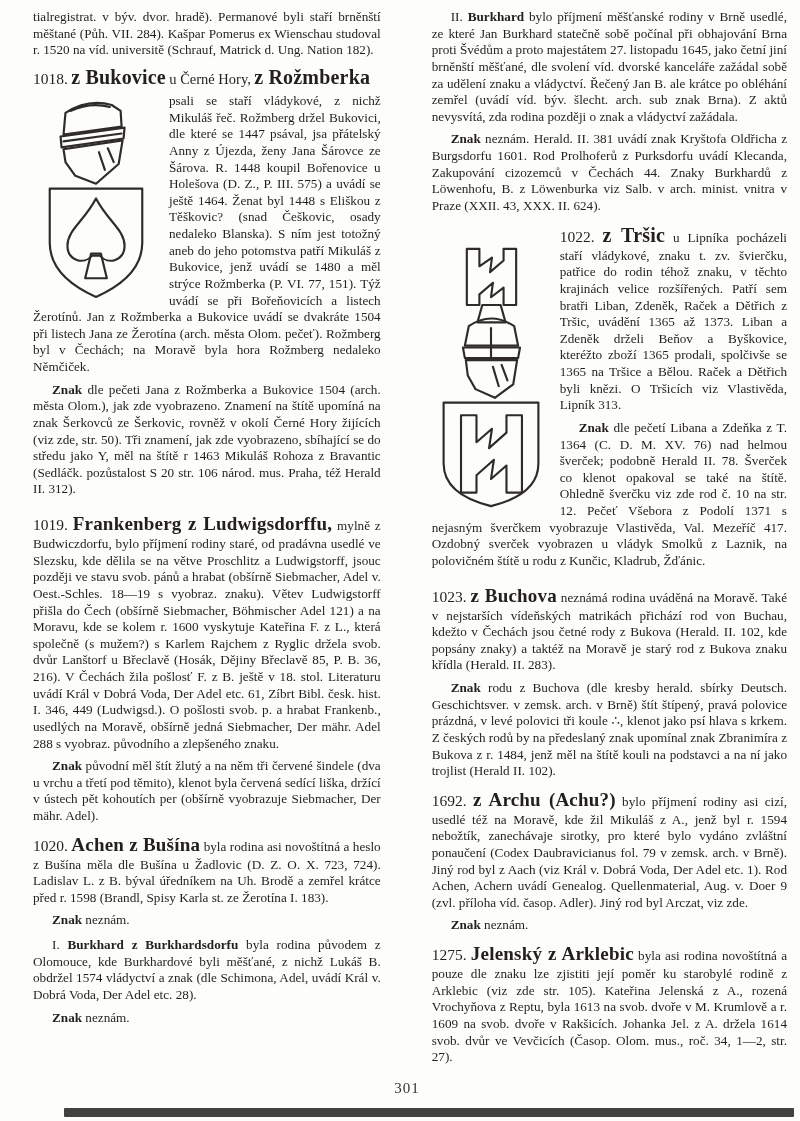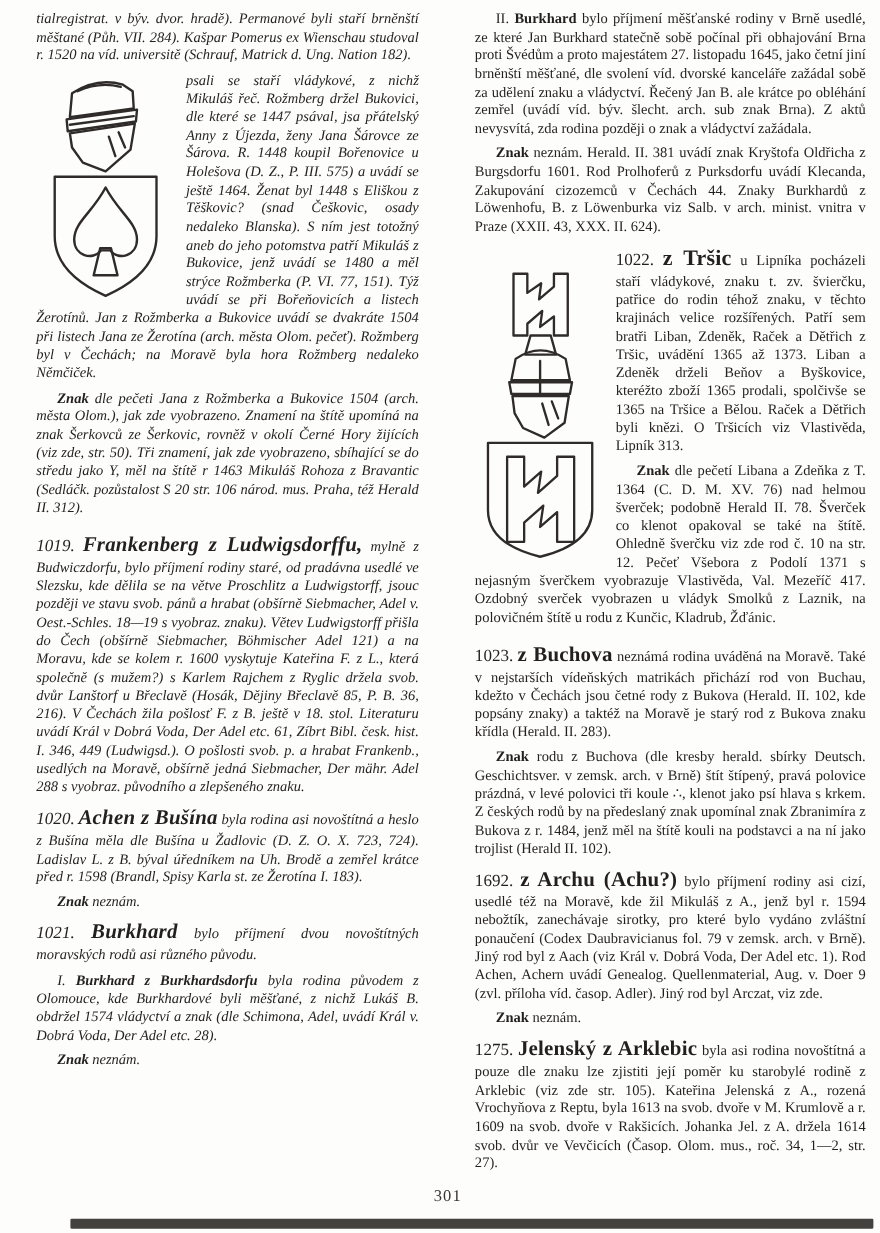--- a/index.html
+++ b/index.html
@@ -3,21 +3,21 @@
 <meta charset="utf-8">
 <style>
   html,body { margin:0; padding:0; background:#ffffff; }
   .page {
     position:relative; width:800px; height:1121px; overflow:hidden;
     background:#fdfdfc; color:#221f1c;
     font-family:"Liberation Serif","DejaVu Serif",serif;
   }
   .cols { display:flex; gap:16px; padding:9px 13px 0 33px; }
   .col { text-align:justify; font-size:13.2px; line-height:1.26; }
-  .col-left  { width:366px;font-style:italic; }
+  .col-left  { width:366px; }
   .col-right { width:374px;margin-left:35px; }
   .p { margin:0 0 6px 0; text-align:justify; overflow-wrap:break-word; }
   .entry { margin-bottom:8px; }
   .entry::after { content:""; display:block; clear:both; }
   .ind { text-indent:19px; }
   .b { font-weight:bold; }
   .nm { font-size:15.5px; }
   .mid { font-size:14.5px; }
   .fam { font-weight:bold; font-size:19px; letter-spacing:.2px; }
   .fam-lg { font-weight:bold; font-size:20px; letter-spacing:.2px; }
@@ -40,20 +40,26 @@
 <body>
 
 <div class="page">
   <div class="cols">
 
     <div class="col col-left">
 
       <p class="p"><span>tialregistrat. v býv. dvor. hradě). Permanové byli staří brněnští měštané (Půh. VII. 284). Kašpar Pomerus ex Wienschau studoval r. 1520 na víd. universitě (Schrauf, Matrick d. Ung. Nation 182).</span></p>
 
       <div class="entry">
+        <p class="p head">
+          <span class="nm">1018.</span>
+          <span class="fam-lg">z Bukovice</span>
+          <span class="mid">u Černé Hory,</span>
+          <span class="fam-lg">z Rožmberka</span>
+        </p>
         <div>
           <svg class="arms arms1" viewBox="0 0 128 210" aria-hidden="true">
             <path d="M33,18 Q56,3 80,10 L89,16 L90,32 L31,40 Z"></path>
             <path d="M38,16 Q58,7 78,12"></path>
             <path d="M28,42 L93,33 L92,44 L29,53 Z"></path>
             <path d="M31,47 L90,39"></path>
             <path d="M31,55 L91,46 L87,70 L64,90 L43,82 L33,68 Z"></path>
             <path d="M76,54 L82,68 M67,58 L73,76"></path>
             <path d="M17,95 L111,95 L111,150 Q111,184 64,205 Q17,184 17,150 Z"></path>
             <path d="M64,105 C52,128 35,137 35,153 C35,168 52,173 60,163 L68,163 C76,173 93,168 93,153 C93,137 76,128 64,105 Z"></path>
@@ -62,35 +68,32 @@
           <p class="p"><span>psali se staří vládykové, z nichž Mikuláš řeč. Rožmberg držel Bukovici, dle které se 1447 psával, jsa přátelský Anny z Újezda, ženy Jana Šárovce ze Šárova. R. 1448 koupil Bořenovice u Holešova (D. Z., P. III. 575) a uvádí se ještě 1464. Ženat byl 1448 s Eliškou z Těškovic? (snad Češkovic, osady nedaleko Blanska). S ním jest totožný aneb do jeho potomstva patří Mikuláš z Bukovice, jenž uvádí se 1480 a měl strýce Rožmberka (P. VI. 77, 151). Týž uvádí se při Bořeňovicích a listech Žerotínů. Jan z Rožmberka a Bukovice uvádí se dvakráte 1504 při listech Jana ze Žerotína (arch. města Olom. pečeť). Rožmberg byl v Čechách; na Moravě byla hora Rožmberg nedaleko Němčiček.</span></p>
           <p class="p ind"><span class="b">Znak</span><span> dle pečeti Jana z Rožmberka a Bukovice 1504 (arch. města Olom.), jak zde vyobrazeno. Znamení na štítě upomíná na znak Šerkovců ze Šerkovic, rovněž v okolí Černé Hory žijících (viz zde, str. 50). Tři znamení, jak zde vyobrazeno, sbíhající se do středu jako Y, měl na štítě r 1463 Mikuláš Rohoza z Bravantic (Sedláčk. pozůstalost S 20 str. 106 národ. mus. Praha, též Herald II. 312).</span></p>
         </div>
       </div>
 
       <div class="entry">
         <p class="p">
           <span class="nm">1019.</span>
           <span class="fam">Frankenberg z Ludwigsdorffu,</span><span> mylně z Budwiczdorfu, bylo příjmení rodiny staré, od pradávna usedlé ve Slezsku, kde dělila se na větve Proschlitz a Ludwigstorff, jsouc později ve stavu svob. pánů a hrabat (obšírně Siebmacher, Adel v. Oest.-Schles. 18—19 s vyobraz. znaku). Větev Ludwigstorff přišla do Čech (obšírně Siebmacher, Böhmischer Adel 121) a na Moravu, kde se kolem r. 1600 vyskytuje Kateřina F. z L., která společně (s mužem?) s Karlem Rajchem z Ryglic držela svob. dvůr Lanštorf u Břeclavě (Hosák, Dějiny Břeclavě 85, P. B. 36, 216). V Čechách žila pošlosť F. z B. ještě v 18. stol. Literaturu uvádí Král v Dobrá Voda, Der Adel etc. 61, Zíbrt Bibl. česk. hist. I. 346, 449 (Ludwigsd.). O pošlosti svob. p. a hrabat Frankenb., usedlých na Moravě, obšírně jedná Siebmacher, Der mähr. Adel 288 s vyobraz. původního a zlepšeného znaku.</span>
         </p>
+        <p class="p ind"><span class="b">Znak</span><span> původní měl štít žlutý a na něm tři červené šindele (dva u vrchu a třetí pod těmito), klenot byla červená sedící liška, držící v ústech pět kohoutích per (obšírně vyobrazuje Siebmacher, Der mähr. Adel).</span></p>
       </div>
 
       <div class="entry">
         <p class="p">
           <span class="nm">1020.</span>
           <span class="fam">Achen z Bušína</span><span> byla rodina asi novoštítná a heslo z Bušína měla dle Bušína u Žadlovic (D. Z. O. X. 723, 724). Ladislav L. z B. býval úředníkem na Uh. Brodě a zemřel krátce před r. 1598 (Brandl, Spisy Karla st. ze Žerotína I. 183).</span>
         </p>
         <p class="p ind"><span class="b">Znak</span><span> neznám.</span></p>
       </div>
 
       <div class="entry">
-        <p class="p">
-          <span class="nm">1021.</span>
-          <span class="fam">Burkhard</span><span> bylo příjmení dvou novoštítných moravských rodů asi různého původu.</span>
-        </p>
         <p class="p ind"><span>I. </span><span class="b">Burkhard z Burkhardsdorfu</span><span> byla rodina původem z Olomouce, kde Burkhardové byli měšťané, z nichž Lukáš B. obdržel 1574 vládyctví a znak (dle Schimona, Adel, uvádí Král v. Dobrá Voda, Der Adel etc. 28).</span></p>
         <p class="p ind"><span class="b">Znak</span><span> neznám.</span></p>
       </div>
 
     </div>
 
     <div class="col col-right">
 
       <div class="entry">
         <p class="p ind"><span>II. </span><span class="b">Burkhard</span><span> bylo příjmení měšťanské rodiny v Brně usedlé, ze které Jan Burkhard statečně sobě počínal při obhajování Brna proti Švédům a proto majestátem 27. listopadu 1645, jako četní jiní brněnští měšťané, dle svolení víd. dvorské kanceláře zažádal sobě za udělení znaku a vládyctví. Řečený Jan B. ale krátce po obléhání zemřel (uvádí víd. býv. šlecht. arch. sub znak Brna). Z aktů nevysvítá, zda rodina později o znak a vládyctví zažádala.</span></p>

